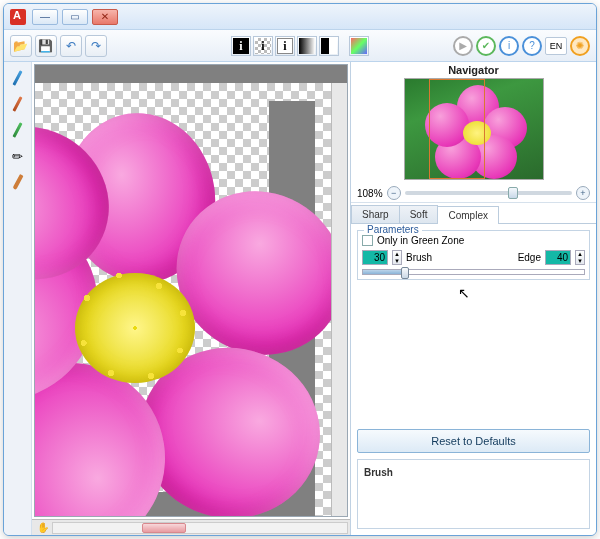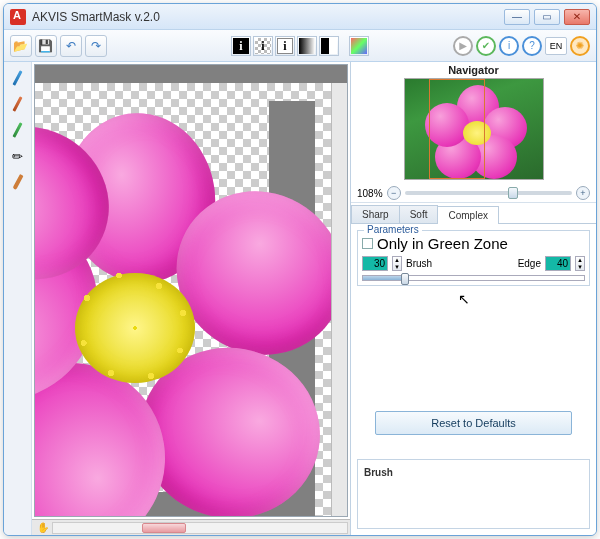--- a/index.html
+++ b/index.html
@@ -68,52 +68,51 @@
   .nav-sel{position:absolute;left:24px;top:0;bottom:0;width:56px;border:1px solid #d97830;}
   .zoom-row{display:flex;align-items:center;gap:4px;padding:2px 6px;border-bottom:1px solid #d6e1ec;font-size:10px;justify-content:flex-end;}
   .zb{width:14px;height:14px;border:1px solid #9ab;border-radius:50%;background:#eef4fa;display:flex;align-items:center;justify-content:center;font-size:9px;color:#468;}
   .ztrack{flex:1;height:4px;background:#d0d8e0;position:relative;border-radius:2px;}
   .zthumb{position:absolute;left:62%;top:-4px;width:10px;height:12px;background:linear-gradient(#f4f8fc,#c8d8e8);border:1px solid #8aa;border-radius:2px;}
   .tabs{display:flex;font-size:10px;border-bottom:1px solid #bcd;margin-top:2px;}
   .tab{padding:3px 10px;border:1px solid #bcd;border-bottom:none;background:linear-gradient(#eef2f7,#dde6ef);margin-right:-1px;color:#333;}
   .tab.active{background:#fff;position:relative;top:1px;}
   .params{border:1px solid #c4d4e4;margin:6px 6px 4px;padding:4px;position:relative;}
   .legend{position:absolute;top:-7px;left:6px;background:#fff;font-size:10px;color:#2a5a9a;padding:0 3px;}
-  .chk-row{display:flex;align-items:center;gap:4px;font-size:15px;margin-bottom:4px;}
+  .chk-row{display:flex;align-items:center;gap:4px;font-size:10px;margin-bottom:4px;}
   .chk{width:11px;height:11px;border:1px solid #8aa;background:#fff;}
   .slider-row{display:flex;align-items:center;gap:4px;font-size:10px;}
   .numbox{width:26px;height:15px;border:1px solid #aab;background:#14b8a6;font-size:10px;text-align:right;padding-right:2px;line-height:13px;}
   .spn{width:10px;height:15px;border:1px solid #aab;background:linear-gradient(#fff,#e4e8ee);font-size:7px;display:flex;flex-direction:column;}
   .spnb{flex:1;text-align:center;line-height:6px;}
   .slabel{font-size:10px;}
   .strack{height:6px;background:#fff;border:1px solid #aab;position:relative;margin:4px 0 0;}
   .sfill{position:absolute;left:0;top:0;bottom:0;width:18%;background:linear-gradient(#bcd4ea,#8ab4d8);}
   .sthumb{position:absolute;left:17%;top:-3px;width:8px;height:12px;background:linear-gradient(#f8fafc,#cad8e6);border:1px solid #789;border-radius:2px;}
   .cursor{position:absolute;left:96px;top:35px;font-size:14px;color:#000;pointer-events:none;}
-  .reset-btn{margin:24px;border:1px solid #8ab4d8;background:linear-gradient(#f6fafd,#dceaf6);font-size:11px;padding:5px 0;text-align:center;border-radius:2px;color:#123a5c;}
+  .reset-btn{margin:6px;border:1px solid #8ab4d8;background:linear-gradient(#f6fafd,#dceaf6);font-size:11px;padding:5px 0;text-align:center;border-radius:2px;color:#123a5c;}
   .help-box{margin:0 6px 6px;border:1px solid #c4d4e4;padding:6px;font-size:10px;color:#333;line-height:1.35;flex:1;}
   .help-title{font-weight:bold;margin-bottom:4px;}
   .gray-block{background:#808080;}
   .tcbtn{width:20px;height:20px;border:1px solid #b8c8da;display:flex;align-items:center;justify-content:center;background:linear-gradient(#fff,#e8eef5);}
   .tcswatch{width:16px;height:16px;}
   .chkpat{background-image:linear-gradient(45deg,#bbb 25%,transparent 25%),linear-gradient(-45deg,#bbb 25%,transparent 25%),linear-gradient(45deg,transparent 75%,#bbb 75%),linear-gradient(-45deg,transparent 75%,#bbb 75%);background-size:6px 6px;background-position:0 0,0 3px,3px -3px,-3px 0;background-color:#fff;}
   .hgrad{background:linear-gradient(90deg,#000,#fff);}
   .rainbow{background:linear-gradient(135deg,#f66,#6f6,#66f);}
   .pane-border-top{position:absolute;left:0;right:0;top:0;height:18px;background:#808080;}
   .pane-border-bottom{position:absolute;left:0;right:16px;bottom:0;height:24px;background:#808080;}
   .pane-border-right{position:absolute;right:16px;top:18px;bottom:0;width:46px;background:#808080;}
 </style>
 </head>
 <body>
 
 <div class="window">
 
   <div class="titlebar">
     <div class="app-icon"></div>
-    <div class="title">AKVIS SmartMask v.2.0</div>
     <div class="winbtns">
       <div class="winbtn">—</div>
       <div class="winbtn">▭</div>
       <div class="winbtn close">✕</div>
     </div>
   </div>
 
   <div class="toolbar">
     <div class="tb-group">
       <div class="tbtn">

